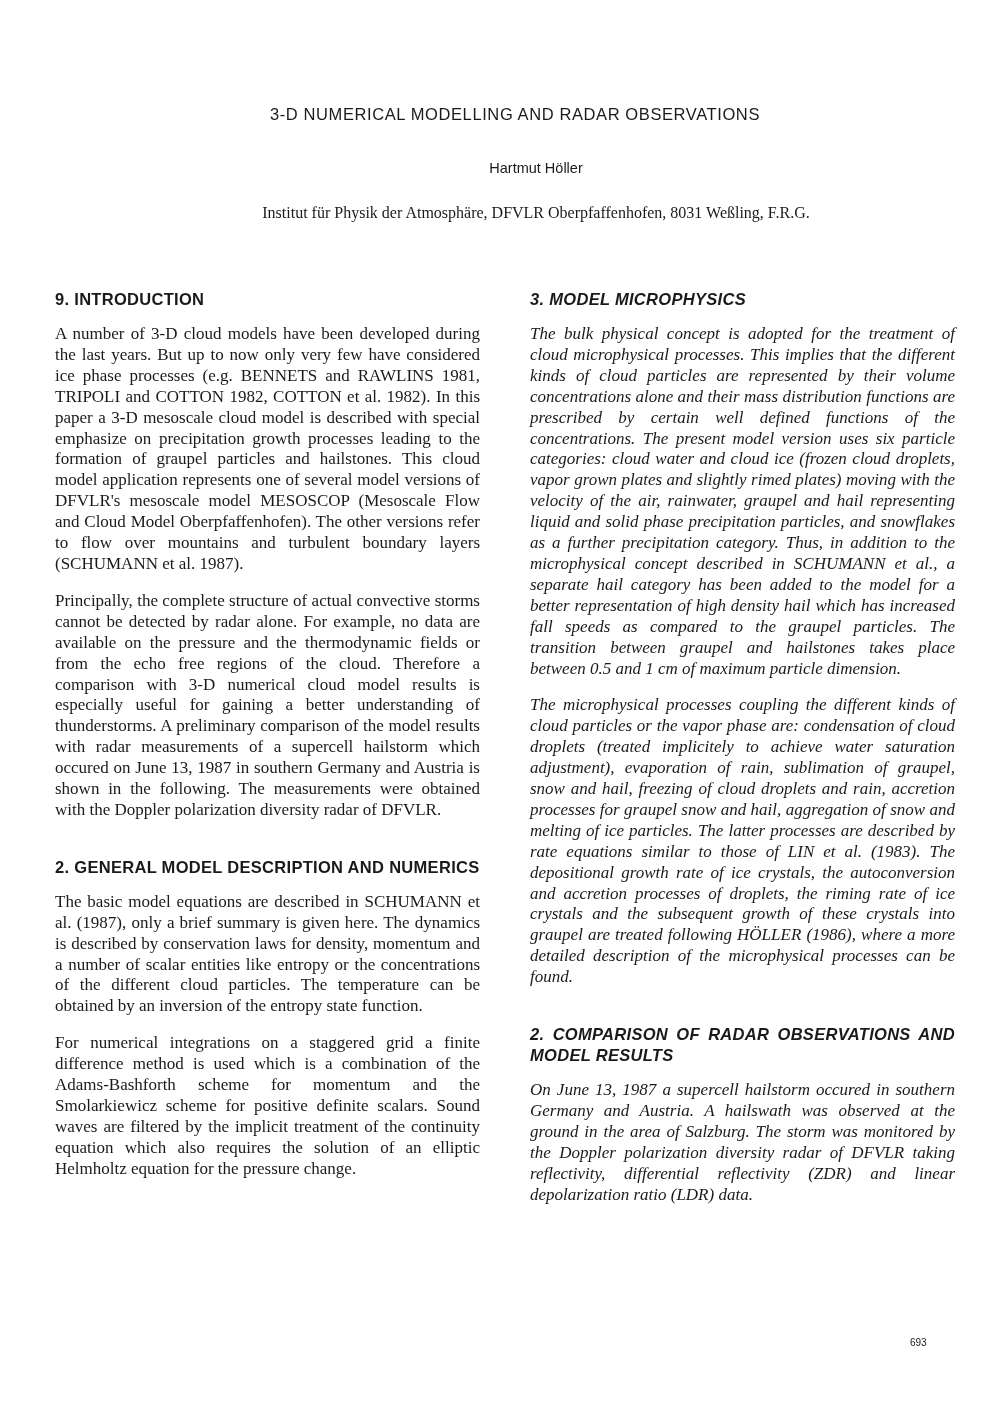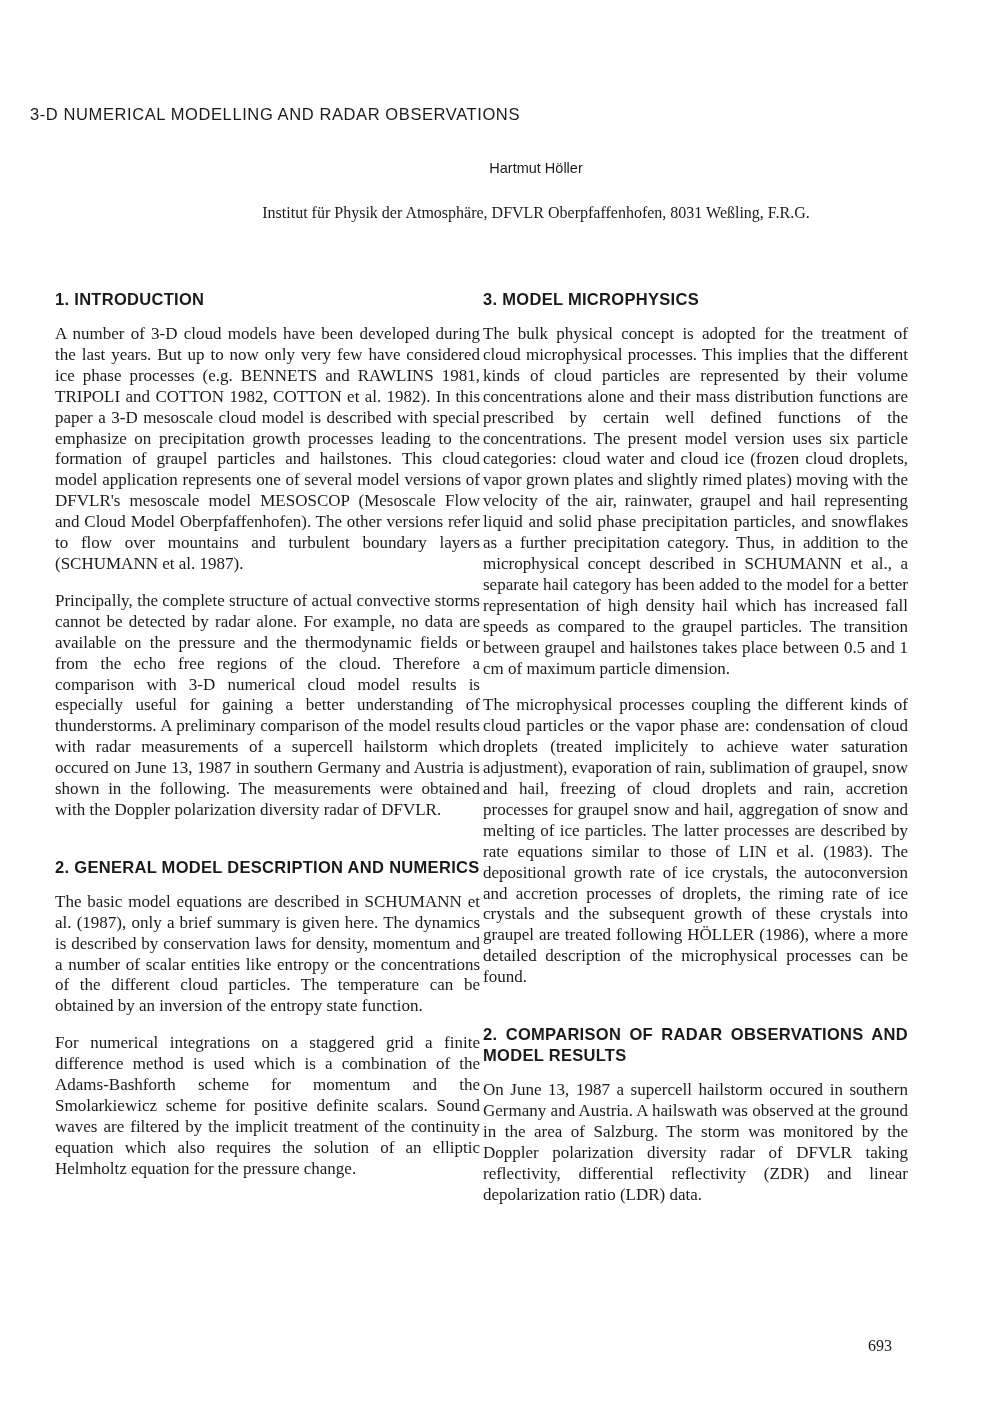--- a/index.html
+++ b/index.html
@@ -13,21 +13,21 @@
       position: relative;
       overflow: hidden;
       color: #1a1a1a;
       font-family: "Liberation Serif", "DejaVu Serif", serif;
     }
     .title-block {
       position: absolute;
       left: 0;
       top: 103px;
       width: 1000px;
-      text-align: left;
+      text-align: center;
     }
     .title-line {
       font-family: "Liberation Sans", "DejaVu Sans", sans-serif;
       font-size: 16.5px;
       letter-spacing: 0.6px;
       line-height: 23px;
       margin-left: 30px;
     }
     .author {
       position: absolute;
@@ -47,21 +47,21 @@
       text-align: center;
       font-size: 16px;
       margin-left: 36px;
     }
     .column {
       position: absolute;
       top: 289px;
       width: 425px;
     }
     .col-left { left: 55px; }
-    .col-right { left: 483px; }
+    .col-right { left: 530px; font-style: italic; }
     .heading {
       font-family: "Liberation Sans", "DejaVu Sans", sans-serif;
       font-size: 16.5px;
       line-height: 21px;
       margin: 0 0 14px 0;
       letter-spacing: 0.3px;
       text-align: justify;
       text-align-last: left;
     }
     .heading.two-line {
@@ -70,40 +70,40 @@
     }
     .para {
       font-size: 17px;
       line-height: 20.9px;
       margin: 0 0 16px 0;
       text-align: justify;
       hyphens: none;
     }
     .page-number {
       position: absolute;
-      left: 868px;
+      left: 910px;
       top: 1337px;
-      font-family: Liberation Serif, serif;
-      font-size: 16px;
+      font-family: Liberation Sans, sans-serif;
+      font-size: 10px;
     }
   </style>
 </head>
 <body>
 
 <div class="title-block">
   <div class="title-line">3-D NUMERICAL MODELLING AND RADAR OBSERVATIONS</div>
 </div>
 
 <div class="author">Hartmut Höller</div>
 
 <div class="affiliation">Institut für Physik der Atmosphäre, DFVLR Oberpfaffenhofen, 8031 Weßling, F.R.G.</div>
 
 <div class="column col-left">
   <section>
-    <h2 class="heading">1. INTRODUCTION</h2>
+    <h2 class="heading">9. INTRODUCTION</h2>
     <p class="para">A number of 3-D cloud models have been developed during the last years. But up to now only very few have considered ice phase processes (e.g. BENNETS and RAWLINS 1981, TRIPOLI and COTTON 1982, COTTON et al. 1982).  In this paper a 3-D mesoscale cloud model is described with special emphasize on precipitation growth processes leading to the formation of graupel particles and hailstones. This cloud model application represents one of several model versions of DFVLR's mesoscale model MESOSCOP (Mesoscale Flow and Cloud Model Oberpfaffenhofen). The other versions refer to flow over mountains and turbulent boundary layers (SCHUMANN et al. 1987).</p>
     <p class="para">Principally, the complete structure of actual convective storms cannot be detected by radar alone. For example, no data are available on the pressure and the thermodynamic fields or from the echo free regions of the cloud. Therefore a comparison with 3-D numerical cloud model results is especially useful for gaining a better understanding of thunderstorms.  A preliminary comparison of the model results with radar measurements of a supercell hailstorm which occured on June 13, 1987 in southern Germany and Austria is shown in the following. The measurements were obtained with the Doppler polarization diversity radar of DFVLR.</p>
   </section>
   <section>
     <h2 class="heading two-line">2. GENERAL MODEL DESCRIPTION AND NUMERICS</h2>
     <p class="para">The basic model equations are described in SCHUMANN et al.  (1987), only a brief summary is given here.  The dynamics is described by conservation laws for density, momentum and a number of scalar entities like entropy or the concentrations of the different cloud particles. The temperature can be obtained by an inversion of the entropy state function.</p>
     <p class="para">For numerical integrations on a staggered grid a finite difference method is used which is a combination of the Adams-Bashforth scheme for momentum and the Smolarkiewicz scheme for positive definite scalars. Sound waves are filtered by the implicit treatment of the continuity equation which also requires the solution of an elliptic Helmholtz equation for the pressure change.</p>
   </section>
 </div>
 

